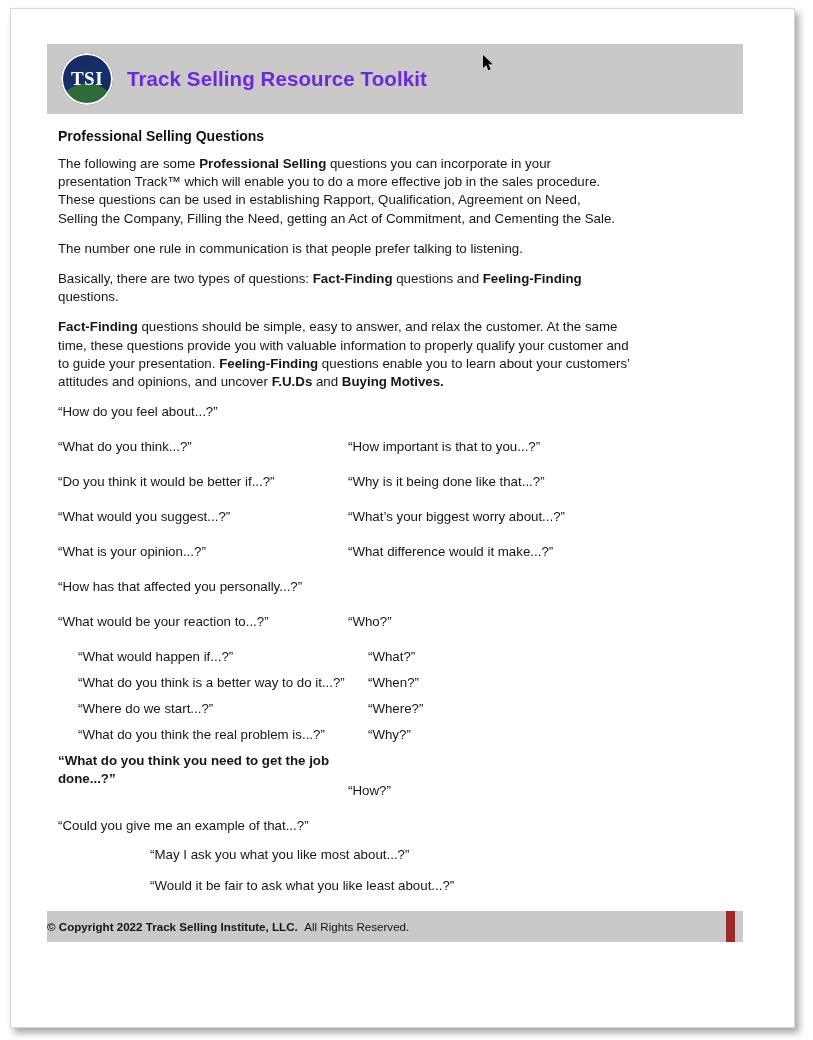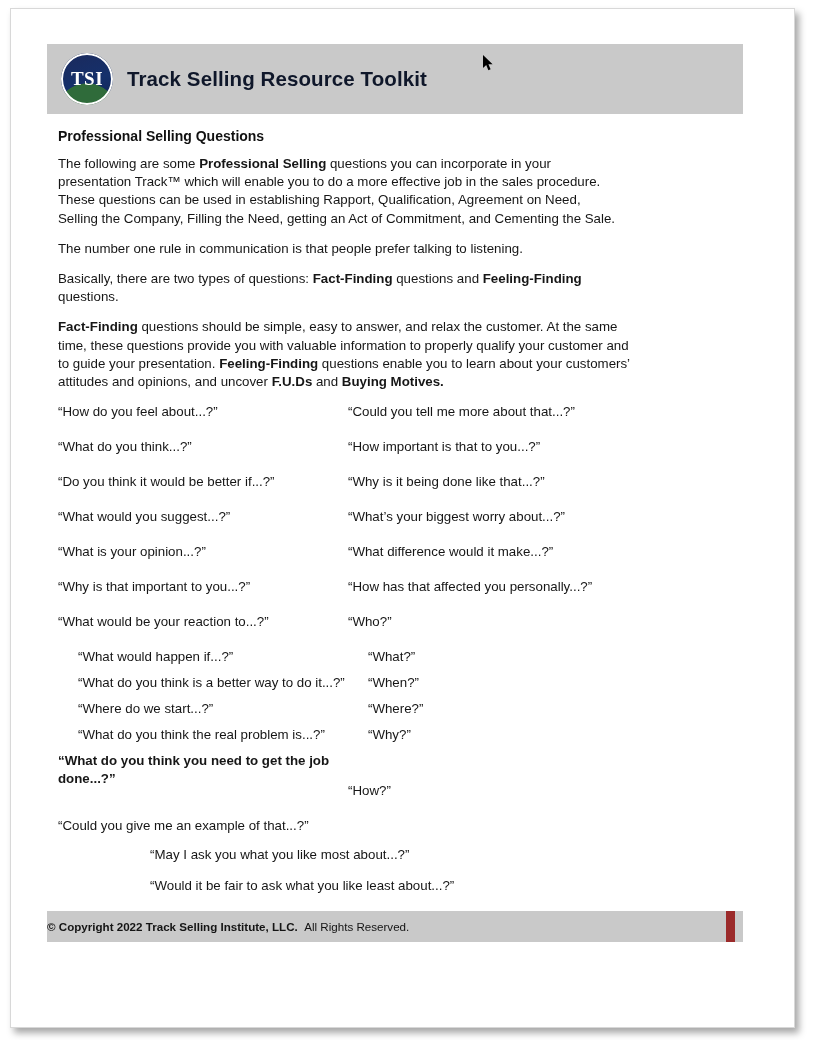--- a/index.html
+++ b/index.html
@@ -60,21 +60,21 @@
     color: #ffffff;
     font-family: "Liberation Serif", serif;
     font-size: 19px;
     font-weight: bold;
     letter-spacing: 0.5px;
   }
   .header-title {
     margin-left: 14px;
     font-size: 20.5px;
     font-weight: bold;
-    color: #0f172a;
+    color: #6d28d9;
     letter-spacing: 0.1px;
   }
   
   .content {
     padding: 14px 0 0 11px;
     width: 660px;
   }
   h2.section-title {
     font-size: 14px;
     font-weight: bold;
@@ -175,21 +175,20 @@
     <p class="para">The number one rule in communication is that people prefer talking to listening.</p>
 
     <p class="para"><span>Basically, there are two types of questions:  </span><b>Fact-Finding</b><span> questions and </span><b>Feeling-Finding</b><span> questions.</span></p>
 
     <p class="para wide"><b>Fact-Finding</b><span> questions should be simple, easy to answer, and relax the customer. At the same time, these questions provide you with valuable information to properly qualify your customer and to guide your presentation.  </span><b>Feeling-Finding</b><span> questions enable you to learn about your customers’ attitudes and opinions, and uncover </span><b>F.U.Ds</b><span> and </span><b>Buying Motives.</b></p>
 
     <div class="q-grid">
 
       <div class="q-row">
         <div class="q-col-left">“How do you feel about...?”</div>
-        <div class="q-col-right">“Could you tell me more about that...?”</div>
       </div>
 
       <div class="q-row">
         <div class="q-col-left">“What do you think...?”</div>
         <div class="q-col-right">“How important is that to you...?”</div>
       </div>
 
       <div class="q-row">
         <div class="q-col-left">“Do you think it would be better if...?”</div>
         <div class="q-col-right">“Why is it being done like that...?”</div>
@@ -199,21 +198,20 @@
         <div class="q-col-left">“What would you suggest...?”</div>
         <div class="q-col-right">“What’s your biggest worry about...?”</div>
       </div>
 
       <div class="q-row">
         <div class="q-col-left">“What is your opinion...?”</div>
         <div class="q-col-right">“What difference would it make...?”</div>
       </div>
 
       <div class="q-row">
-        <div class="q-col-left">“Why is that important to you...?”</div>
         <div class="q-col-right">“How has that affected you personally...?”</div>
       </div>
 
       <div class="q-row">
         <div class="q-col-left">“What would be your reaction to...?”</div>
         <div class="q-col-right">“Who?”</div>
       </div>
 
       <div class="q-row tight">
         <div class="q-col-left">“What would happen if...?”</div>

